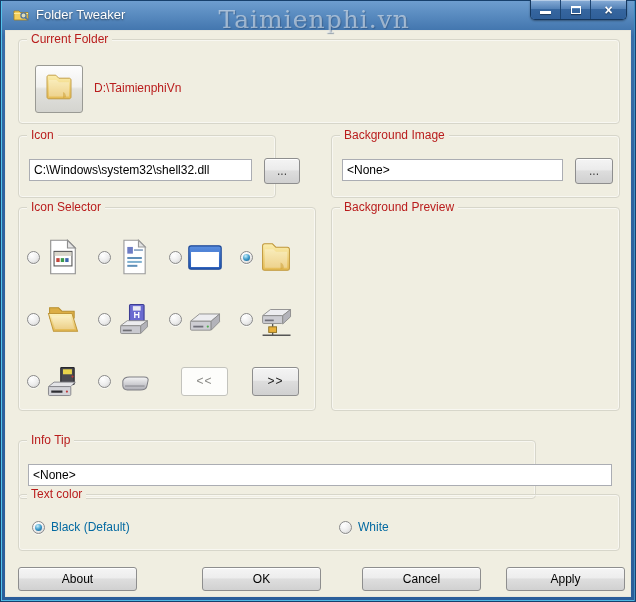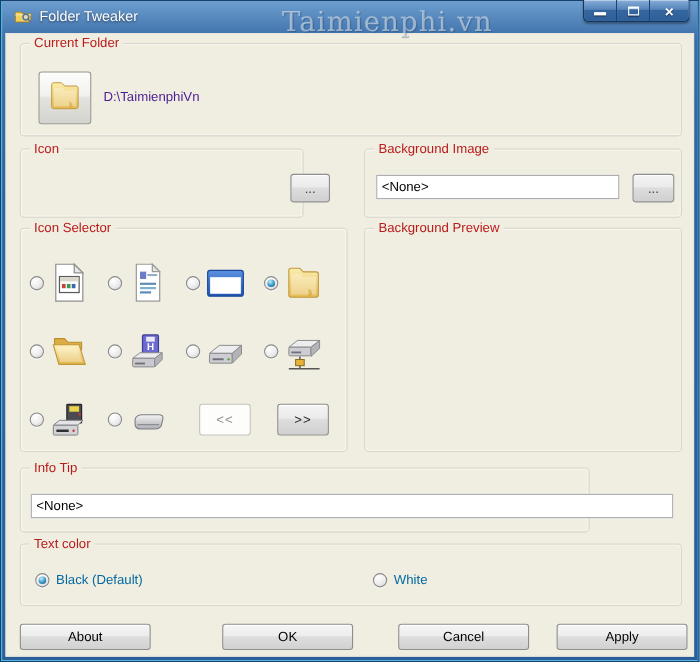--- a/index.html
+++ b/index.html
@@ -13,21 +13,21 @@
   .titlebar { position:absolute; left:0; top:0; width:100%; height:30px; }
   .title-icon { position:absolute; left:13px; top:7px; width:16px; height:16px; }
   .title-text {
     position:absolute; left:36px; top:7px; color:#fff; font-size:13px;
     text-shadow:0 1px 2px rgba(0,0,0,.55); white-space:nowrap;
   }
   .watermark {
     position:absolute; left:50%; top:5px; transform:translateX(-52%);
     font-family:"DejaVu Serif", serif; font-size:25px; letter-spacing:1px;
     color:rgba(235,238,242,.55); text-shadow:1px 1px 1px rgba(40,70,110,.45);
-    pointer-events:none; z-index:5; white-space:nowrap;margin-left:38px;
+    pointer-events:none; z-index:5; white-space:nowrap;
   }
   .win-controls {
     position:absolute; right:9px; top:0; height:20px; display:flex;
     border:1px solid #15375e; border-top:none; border-radius:0 0 5px 5px; overflow:hidden;
     box-shadow:0 1px 2px rgba(0,0,0,.35);
   }
   .win-btn {
     width:30px; height:19px; display:flex; align-items:center; justify-content:center;
     background:linear-gradient(180deg,#89aed8 0%, #5583b8 45%, #36669f 50%, #2f5f99 100%);
     border-right:1px solid #1d4470; cursor:default; position:relative;
@@ -43,21 +43,21 @@
     background:#f0eee1; border:1px solid #e9e7db;
   }
   .group {
     position:absolute; border:1px solid #d7d6ca; border-radius:4px;
     box-shadow:inset 0 0 0 1px rgba(255,255,255,.55);
   }
   .group-label {
     position:absolute; top:-8px; left:8px; background:#f0eee1; padding:0 4px;
     font-size:12px; color:#b91c1c; white-space:nowrap;
   }
-  .path-text { font-size:12px; color:#4c1d95; }
+  .path-text { font-size:12px; color:#b91c1c; }
   
   .folder-big-btn {
     position:absolute; left:16px; top:25px; width:48px; height:48px;
     border:1px solid #9a9a94; border-radius:3px;
     background:linear-gradient(180deg,#fdfdfd 0%, #f1f1ef 45%, #e2e2de 50%, #d4d4cf 100%);
     display:flex; align-items:center; justify-content:center; cursor:default;
   }
   .cf-path { position:absolute; left:75px; top:41px; }
   
   .tfield {
@@ -156,20 +156,21 @@
             <path d="M7 10 h7.5 l2.5 2.3 H27 V26.6 H7 Z" fill="rgba(255,255,255,.30)"></path>
             <path d="M21 22 q3 1 3 5 l-3 1 Z" fill="rgba(200,150,40,.45)"></path>
           </svg>
         </span>
       </div>
       <span class="path-text cf-path">D:\TaimienphiVn</span>
     </div>
 
     <div class="group" style="left:12px; top:104px; width:258px; height:63px;">
       <span class="group-label">Icon</span>
+      <input class="tfield" style="left: 10px; top: 23px; width: 223px;" value="C:\Windows\system32\shell32.dll">
       <button class="browse-btn" style="left:245px; top:22px;">...</button>
     </div>
 
     <div class="group" style="left:325px; top:104px; width:289px; height:63px;">
       <span class="group-label">Background Image</span>
       <input class="tfield" style="left: 10px; top: 23px; width: 221px;" value="&lt;None&gt;">
       <button class="browse-btn" style="left:243px; top:22px; width:38px;">...</button>
     </div>
 
     <div class="group" style="left:12px; top:176px; width:298px; height:204px;">
@@ -324,21 +325,21 @@
           <div class="nav-cell">
             <button class="nav-btn enabled">&gt;&gt;</button>
           </div>
         </div>
     </div>
 
     <div class="group" style="left:325px; top:176px; width:289px; height:204px;padding-left:48px;">
       <span class="group-label">Background Preview</span>
     </div>
 
-    <div class="group" style="left:12px; top:394px; width:518px; height:59px;">
+    <div class="group" style="left:12px; top:409px; width:518px; height:59px;">
       <span class="group-label">Info Tip</span>
       <input class="tfield" style="left: 9px; top: 23px; width: 584px;" value="&lt;None&gt;">
     </div>
 
     <div class="group" style="left:12px; top:463px; width:602px; height:57px;">
       <span class="group-label">Text color</span>
       <div class="tc-option" style="left:13px; top:25px;">
         <span class="radio checked" id="tc-radio-0"></span>
         <span class="tc-label">Black (Default)</span>
       </div>

